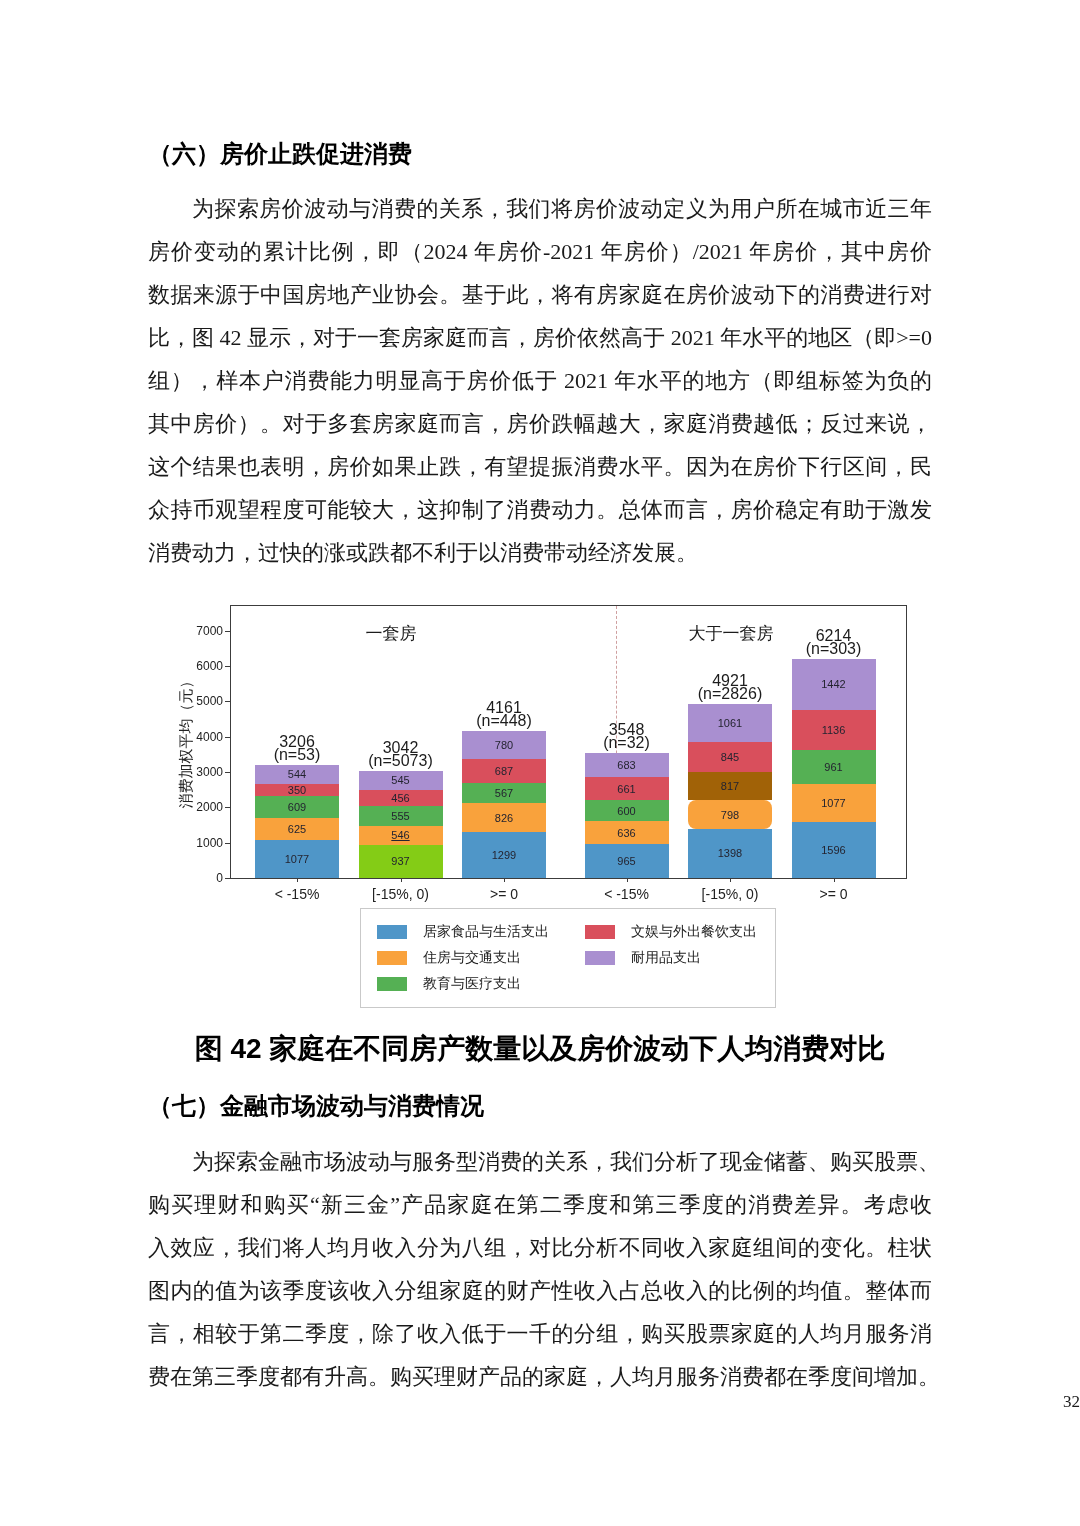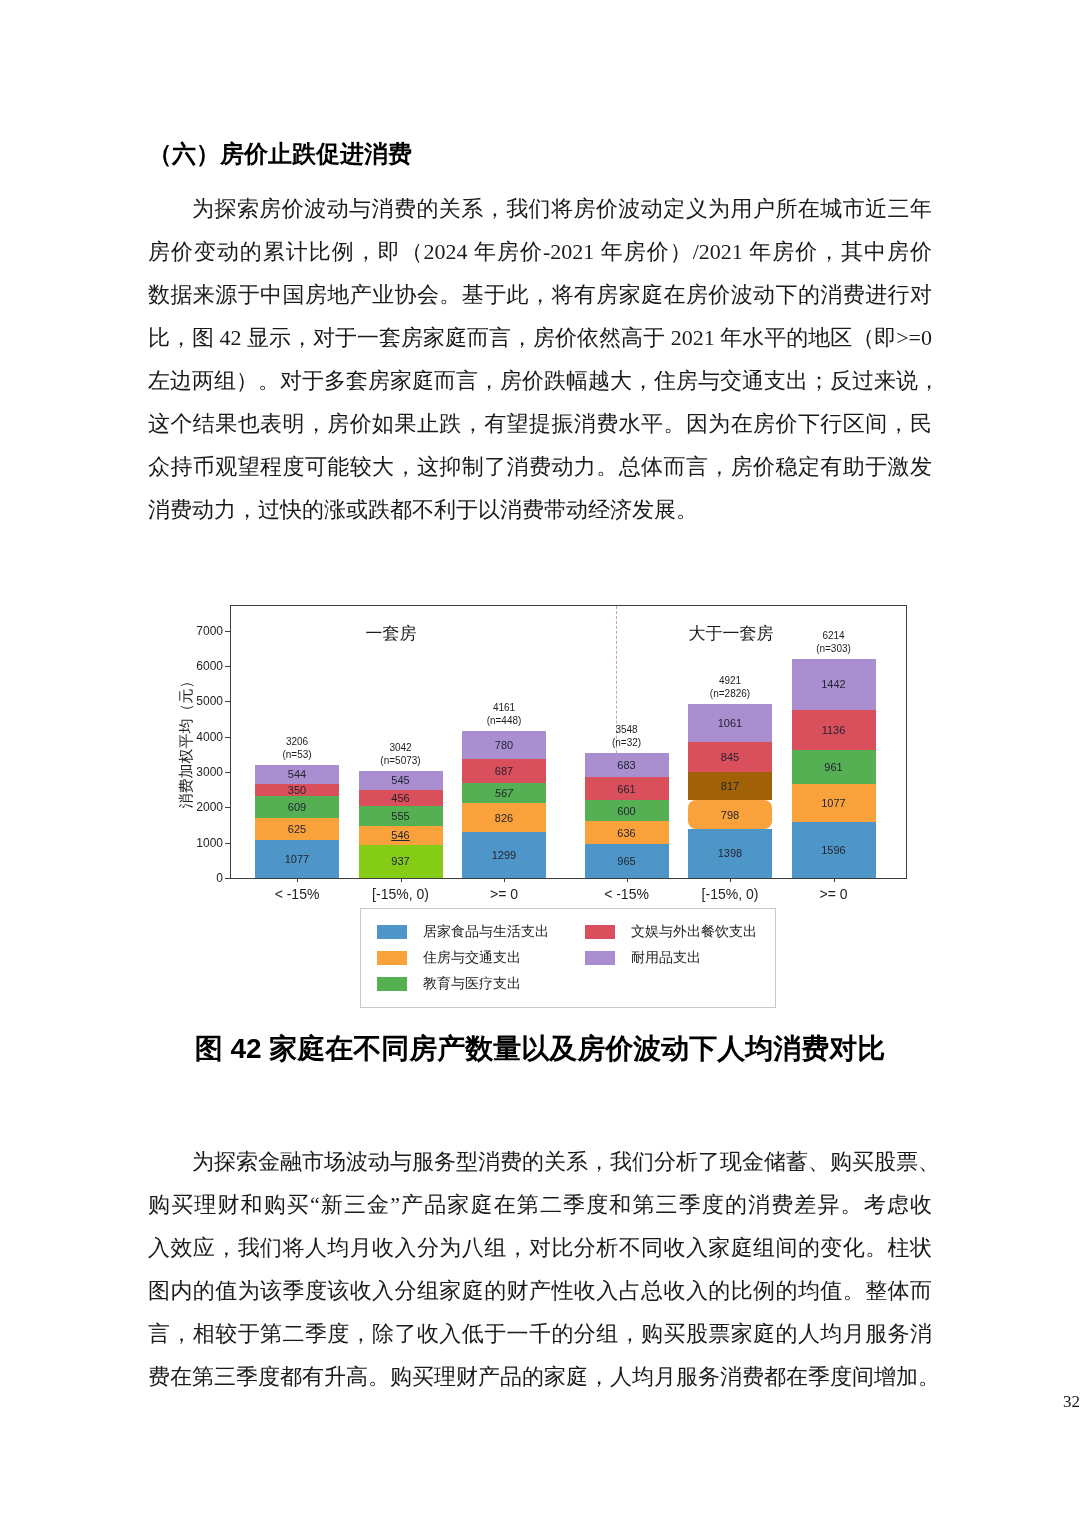--- a/index.html
+++ b/index.html
@@ -106,21 +106,21 @@
     display:flex;
     align-items:center;
     justify-content:center;
     font-size:11px;
     color:#242430;
   }
   .bar-total{
     position:absolute;
     width:94px;
     text-align:center;
-    font-size:10px;
+    font-size:16px;
     line-height:13px;
     color:#1c1c1c;
   }
   .legend{
     position:absolute;
     left:190px; top:313px;
     width:382px;
     border:1px solid #c9c9c9;
     padding:10px 16px;
     column-count:2;
@@ -159,21 +159,22 @@
 
 <div class="page">
 
   <div class="h-sec" style="top:138px;">（六）房价止跌促进消费</div>
 
   <div class="para" style="top:187px;">
       <div class="line indent">为探索房价波动与消费的关系，我们将房价波动定义为用户所在城市近三年</div>
       <div class="line">房价变动的累计比例，即（2024 年房价-2021 年房价）/2021 年房价，其中房价</div>
       <div class="line">数据来源于中国房地产业协会。基于此，将有房家庭在房价波动下的消费进行对</div>
       <div class="line">比，图 42 显示，对于一套房家庭而言，房价依然高于 2021 年水平的地区（即&gt;=0</div>
-      <div class="line">左边两组）。对于多套房家庭而言，房价跌幅越大，住房与交通支出；反过来说，</div>
+      <div class="line">组），样本户消费能力明显高于房价低于 2021 年水平的地方（即组标签为负的</div>
+      <div class="line">其中房价）。对于多套房家庭而言，房价跌幅越大，家庭消费越低；反过来说，</div>
       <div class="line">这个结果也表明，房价如果止跌，有望提振消费水平。因为在房价下行区间，民</div>
       <div class="line">众持币观望程度可能较大，这抑制了消费动力。总体而言，房价稳定有助于激发</div>
       <div class="line lastleft">消费动力，过快的涨或跌都不利于以消费带动经济发展。</div>
     </div>
 
   <div class="chart">
     <div class="ylabel">消费加权平均（元）</div>
     <div class="plot-box" id="plot-box">
         <div class="ytick-label" style="top: 265px;">0</div>
         <div class="ytick-mark" style="top: 272px;"></div>
@@ -211,21 +212,21 @@
         <div class="bar-seg" style="left: 127.5px; width: 84px; bottom: 71.9917px; height: 16.1081px; background: rgb(217, 79, 92);">456</div>
         <div class="bar-seg" style="left: 127.5px; width: 84px; bottom: 88.0997px; height: 19.2519px; background: rgb(169, 143, 208);">545</div>
         <div class="bar-total" style="left: 122.5px; bottom: 111.352px;">
           <div>3042</div>
           <div>(n=5073)</div>
         </div>
         <div class="xtick-mark" style="left: 169.5px; top: 272px;"></div>
         <div class="xtick-label" style="left: 109.5px; top: 280px;">[-15%, 0)</div>
         <div class="bar-seg" style="left: 231px; width: 84px; bottom: 0px; height: 45.8868px; background: rgb(79, 150, 200);">1299</div>
         <div class="bar-seg" style="left: 231px; width: 84px; bottom: 45.8868px; height: 29.1782px; background: rgb(249, 162, 60);">826</div>
-        <div class="bar-seg" style="left: 231px; width: 84px; bottom: 75.0649px; height: 20.0291px; background: rgb(85, 176, 84); font-style: italic;">567</div>
+        <div class="bar-seg" style="left: 231px; width: 84px; bottom: 75.0649px; height: 20.0291px; background: rgb(85, 176, 84);">567</div>
         <div class="bar-seg" style="left: 231px; width: 84px; bottom: 95.094px; height: 24.2681px; background: rgb(217, 79, 92);">687</div>
         <div class="bar-seg" style="left: 231px; width: 84px; bottom: 119.362px; height: 27.5532px; background: rgb(169, 143, 208);">780</div>
         <div class="bar-total" style="left: 226px; bottom: 150.915px;">
           <div>4161</div>
           <div>(n=448)</div>
         </div>
         <div class="xtick-mark" style="left: 273px; top: 272px;"></div>
         <div class="xtick-label" style="left: 213px; top: 280px;">&gt;= 0</div>
         <div class="bar-seg" style="left: 353.5px; width: 84px; bottom: 0px; height: 34.0883px; background: rgb(79, 150, 200);">965</div>
         <div class="bar-seg" style="left: 353.5px; width: 84px; bottom: 34.0883px; height: 22.4665px; background: rgb(249, 162, 60); margin-top: 38px;">636</div>
@@ -280,20 +281,21 @@
         </div>
         <div class="legend-item">
           <span class="legend-swatch" style="background: rgb(169, 143, 208);"></span>
           <span>耐用品支出</span>
         </div>
       </div>
   </div>
 
   <div class="caption" style="top:1030px;">图 42 家庭在不同房产数量以及房价波动下人均消费对比</div>
 
+  <div class="h-sec" style="top:1090px;">（七）金融市场波动与消费情况</div>
 
   <div class="para" style="top:1140px;">
       <div class="line indent">为探索金融市场波动与服务型消费的关系，我们分析了现金储蓄、购买股票、</div>
       <div class="line">购买理财和购买“新三金”产品家庭在第二季度和第三季度的消费差异。考虑收</div>
       <div class="line">入效应，我们将人均月收入分为八组，对比分析不同收入家庭组间的变化。柱状</div>
       <div class="line">图内的值为该季度该收入分组家庭的财产性收入占总收入的比例的均值。整体而</div>
       <div class="line">言，相较于第二季度，除了收入低于一千的分组，购买股票家庭的人均月服务消</div>
       <div class="line">费在第三季度都有升高。购买理财产品的家庭，人均月服务消费都在季度间增加。</div>
     </div>
 

